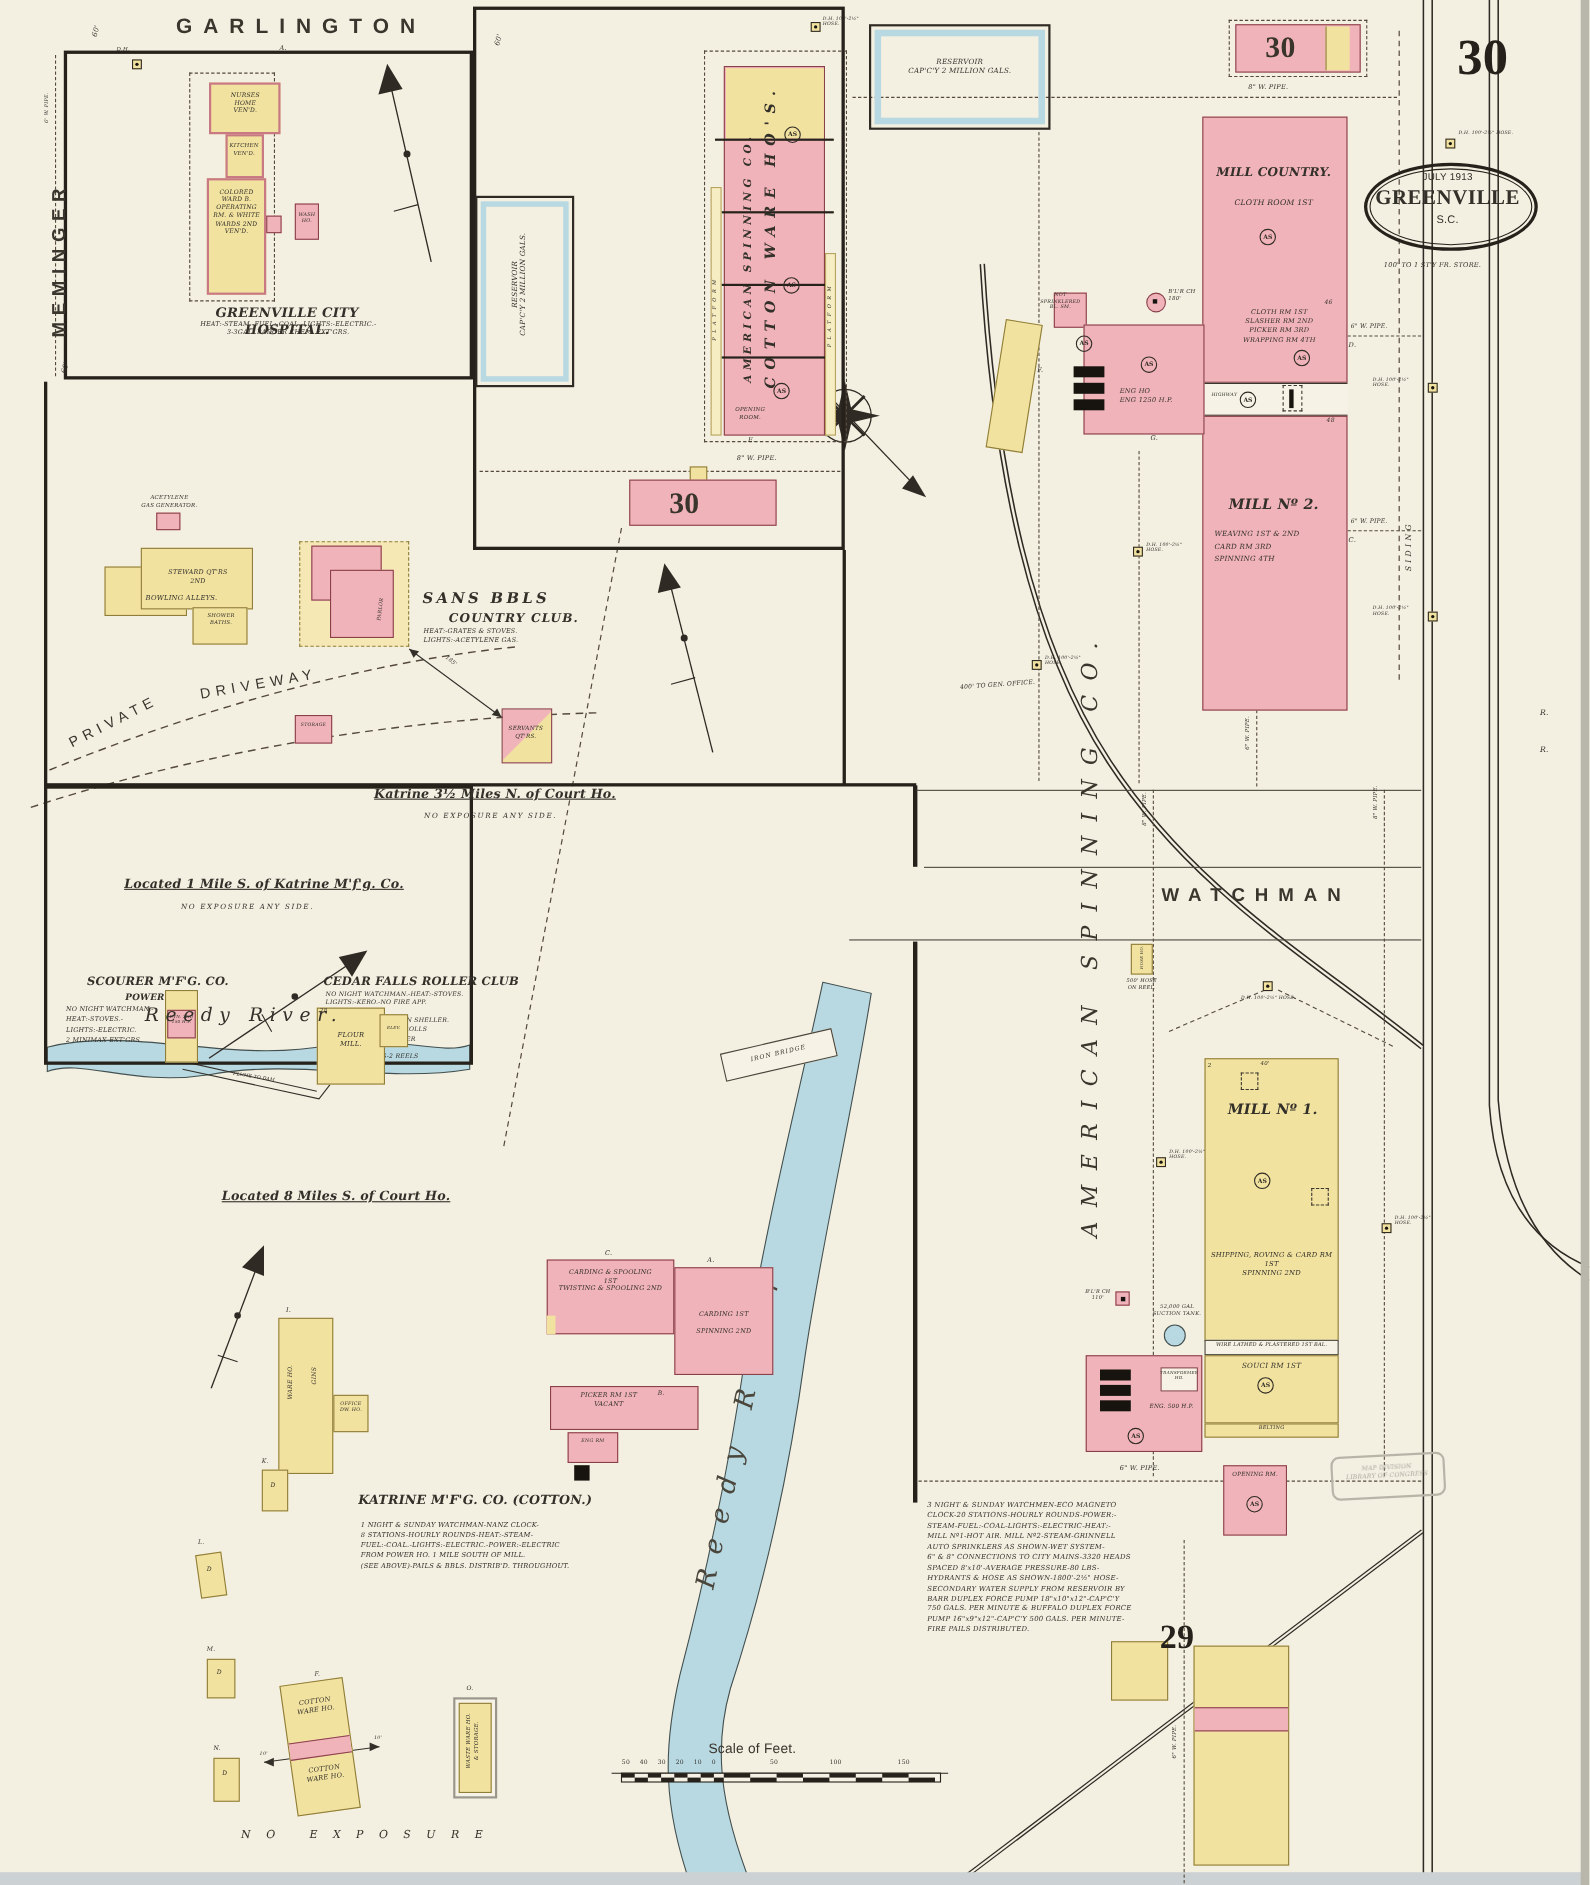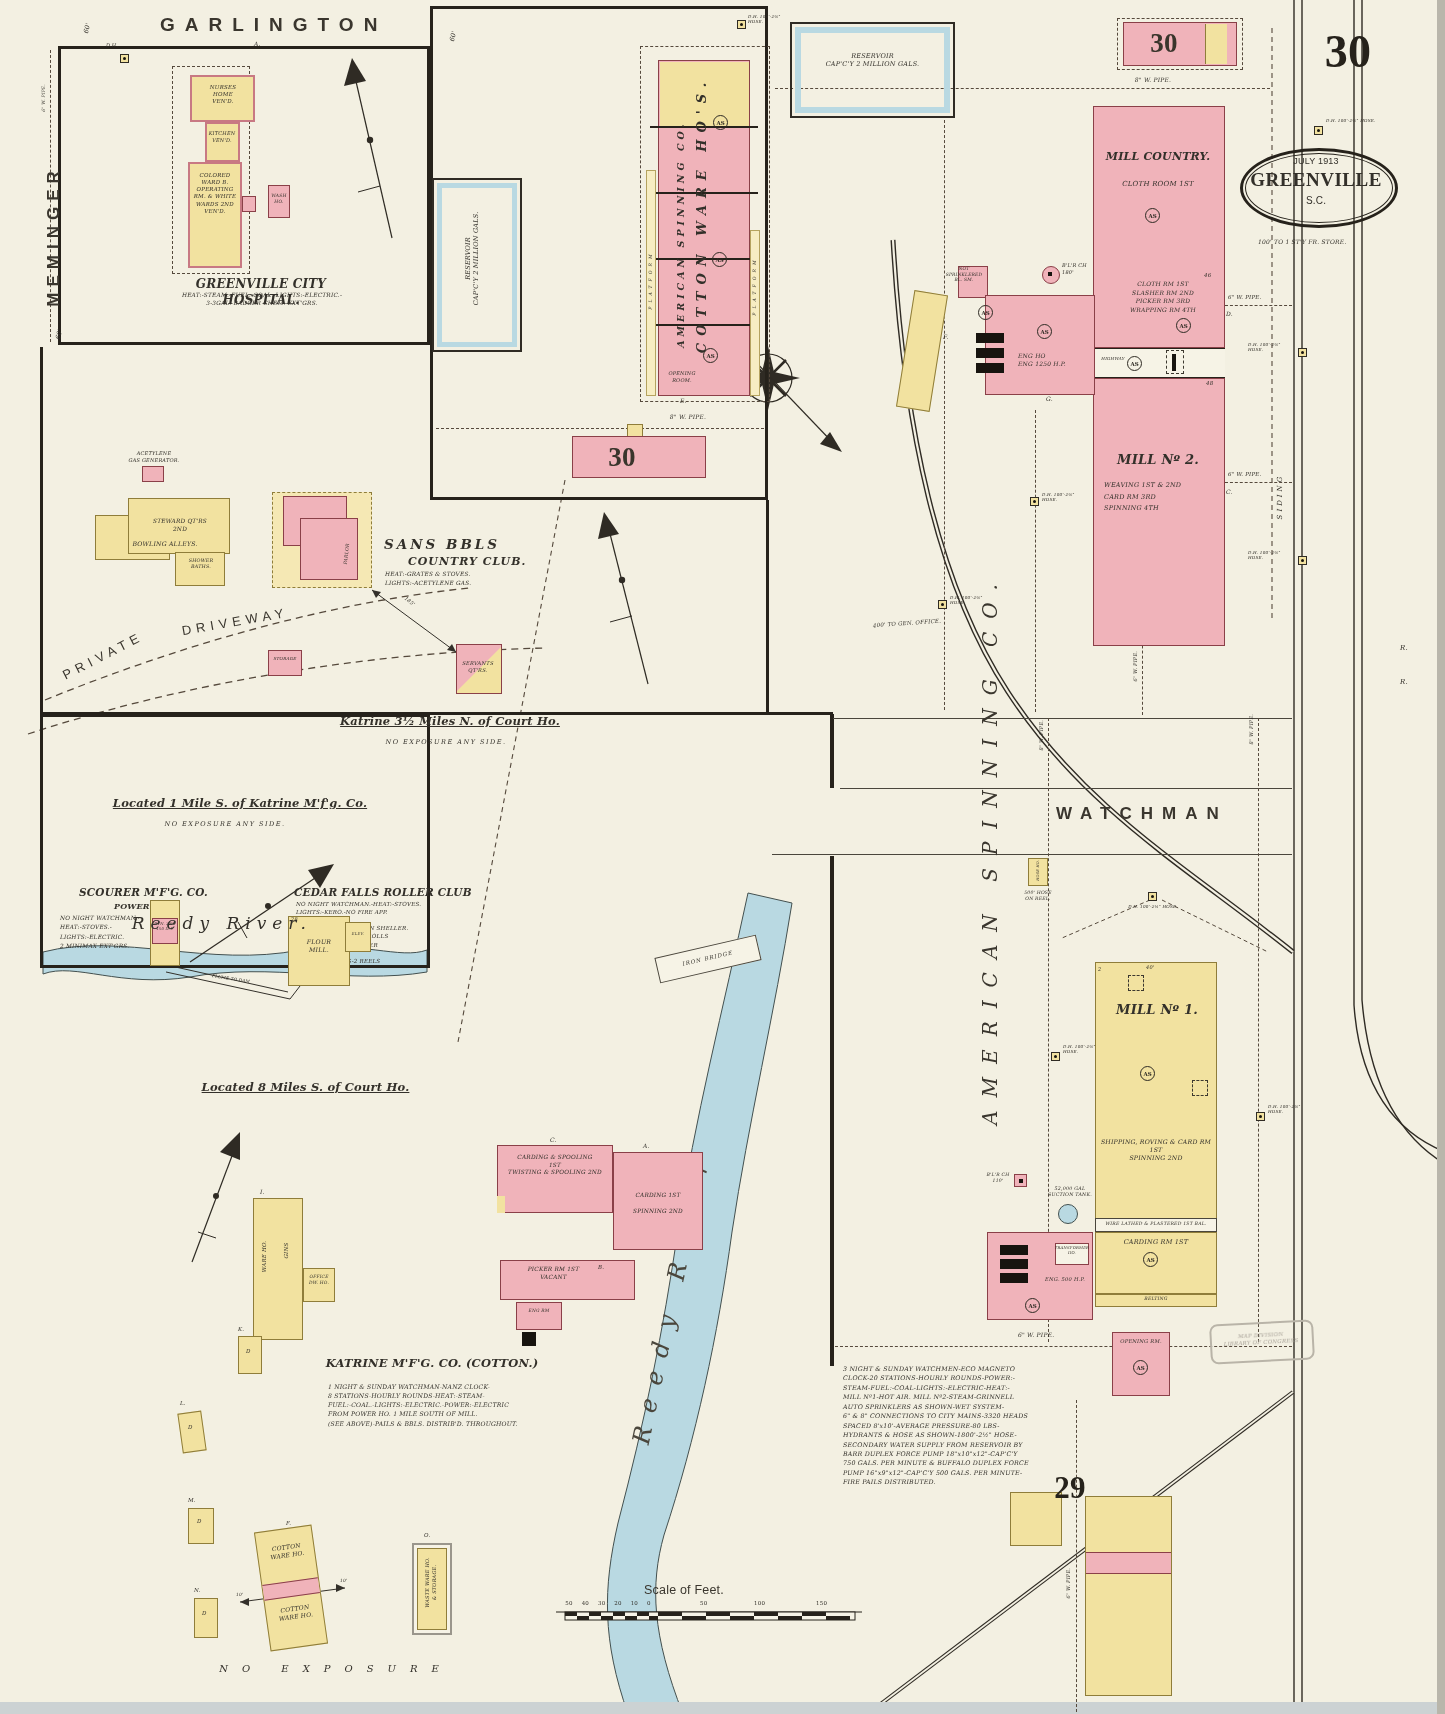--- a/index.html
+++ b/index.html
@@ -390,21 +390,21 @@
 
   <div class="bld yellow" style="left:1095px;top:962px;width:122px;height:258px;"></div>
   <div class="bld" style="left:1095px;top:1218px;width:122px;height:14px;background:#f6f3e6;border:1px solid #4a463c;"></div>
   <div class="bld yellow" style="left:1095px;top:1232px;width:122px;height:62px;"></div>
   <div class="bld yellow" style="left:1095px;top:1294px;width:122px;height:13px;"></div>
   <div class="lbl bold" style="left:1112px;top:1002px;width:90px;font-size:13px;">MILL Nº 1.</div>
   <div class="lbl" style="left:1096px;top:1138px;width:120px;font-size:6.2px;">SHIPPING, ROVING &amp; CARD RM
 1ST
 SPINNING 2ND</div>
   <div class="lbl" style="left:1096px;top:1221px;width:120px;font-size:4.6px;">WIRE LATHED &amp; PLASTERED 1ST BAL.</div>
-  <div class="lbl" style="left:1106px;top:1238px;width:100px;font-size:6.5px;">CARDING RM 1ST</div>
+  <div class="lbl" style="left:1106px;top:1238px;width:100px;font-size:6.5px;">SOUCI RM 1ST</div>
   <div class="lbl" style="left:1096px;top:1296px;width:120px;font-size:4.6px;">BELTING</div>
   <div class="as" style="left:1140px;top:1066px;">AS</div>
   <div class="as" style="left:1143px;top:1252px;">AS</div>
   <div class="elev" style="left:1128px;top:975px;width:16px;height:16px;"></div>
   <div class="elev" style="left:1192px;top:1080px;width:16px;height:16px;"></div>
   <div class="lbl" style="left:1098px;top:966px;font-size:5px;">2</div>
   <div class="lbl" style="left:1146px;top:964px;font-size:5px;">40'</div>
   <div class="hyd" style="left:1051px;top:1052px;">
       <i></i>
     </div>

